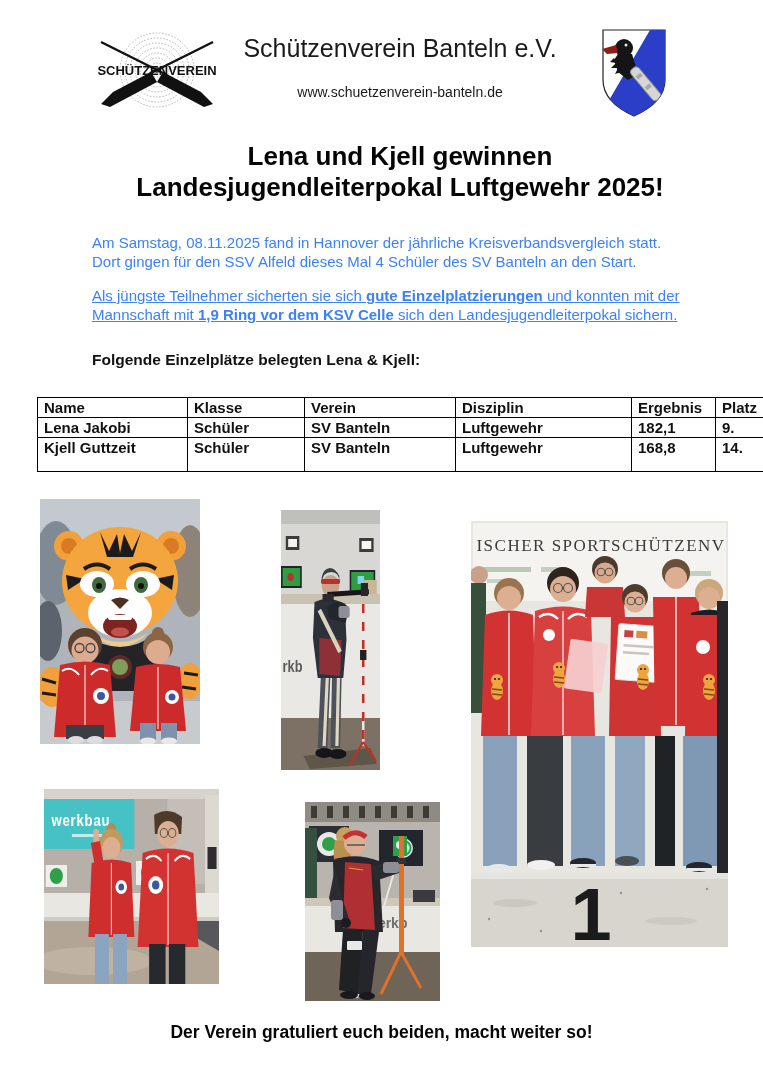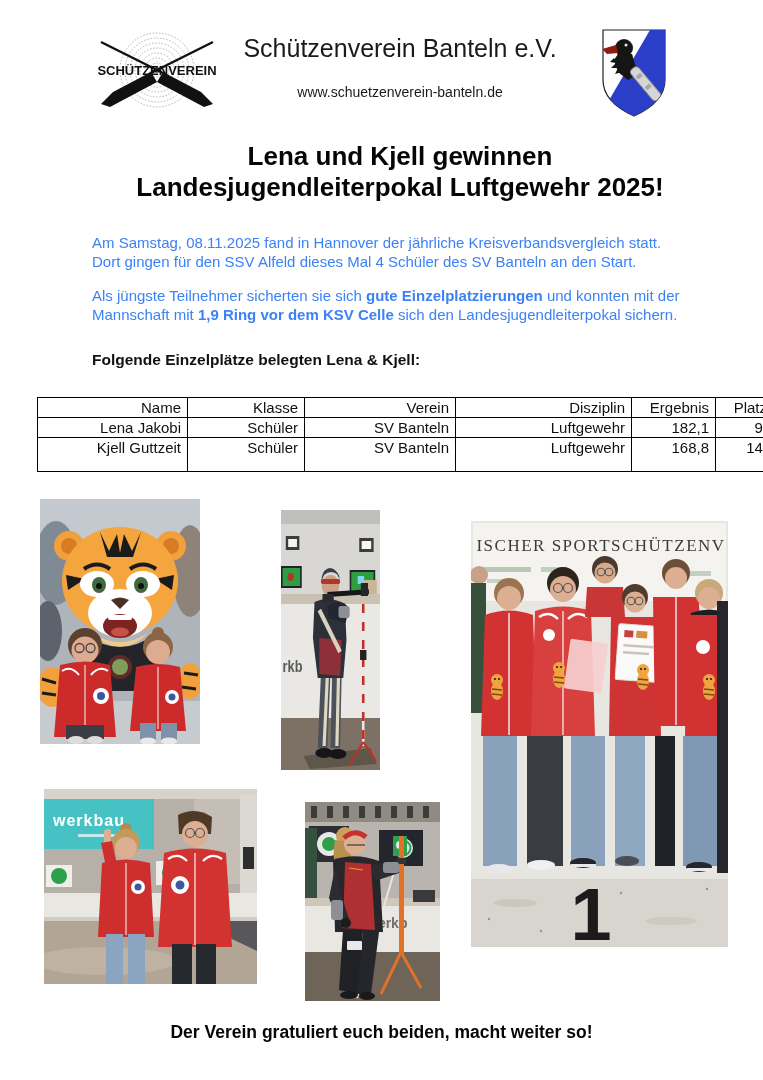--- a/index.html
+++ b/index.html
@@ -14,38 +14,38 @@
   .website{margin-top:21px;font-size:14px;color:#1a1a1a;}
   .coat-arms{left:600px;top:28px;width:68px;height:90px;}
 
   
   .headline{left:37px;top:141px;width:726px;text-align:center;
             font-size:26px;font-weight:bold;line-height:31px;color:#050505;}
 
   
   .bodytext{font-size:15px;line-height:19px;color:#3b82f6;}
   .para1{left:92px;top:233px;width:600px;}
-  .para2{left:92px;top:286px;width:600px;}
+  .para2{left:92px;top:286px;width:600px;text-decoration:underline;}
   .subheading{left:92px;top:351px;width:600px;font-size:15.5px;font-weight:bold;}
 
   
   .results{left:37px;top:397px;}
   table.res{border-collapse:collapse;table-layout:fixed;width:670px;}
-  table.res th,table.res td{border:1.5px solid #000;font-size:15px;font-weight:normal;
-     text-align:right;padding:1px 6px;vertical-align:top;white-space:nowrap;overflow:hidden;}
+  table.res th,table.res td{border:1.5px solid #000;font-size:15px;font-weight:bold;
+     text-align:left;padding:1px 6px;vertical-align:top;white-space:nowrap;overflow:hidden;}
   table.res tr.tall td{height:31px;}
   .cw0{width:137px}.cw1{width:104px}.cw2{width:138px}.cw3{width:163px}.cw4{width:71px}.cw5{width:45px}
 
   
   .photo{overflow:hidden;margin-top:12px;}
   .photo svg{display:block;width:100%;height:100%;}
   .photo-mascot{left:40px;top:487px;width:160px;height:245px;}
   .photo-shooter{left:281px;top:498px;width:99px;height:260px;}
   .photo-podium{left:471px;top:509px;width:257px;height:426px;}
-  .photo-pair{left:44px;top:777px;width:213px;height:195px;}
+  .photo-pair{left:44px;top:777px;width:175px;height:195px;}
   .photo-gear{left:305px;top:790px;width:135px;height:199px;}
 
   
   .footer{left:0;top:1022px;width:763px;text-align:center;font-size:17.5px;font-weight:bold;color:#050505;}
 </style>
 </head>
 <body>
 
 <div class="page">
 

